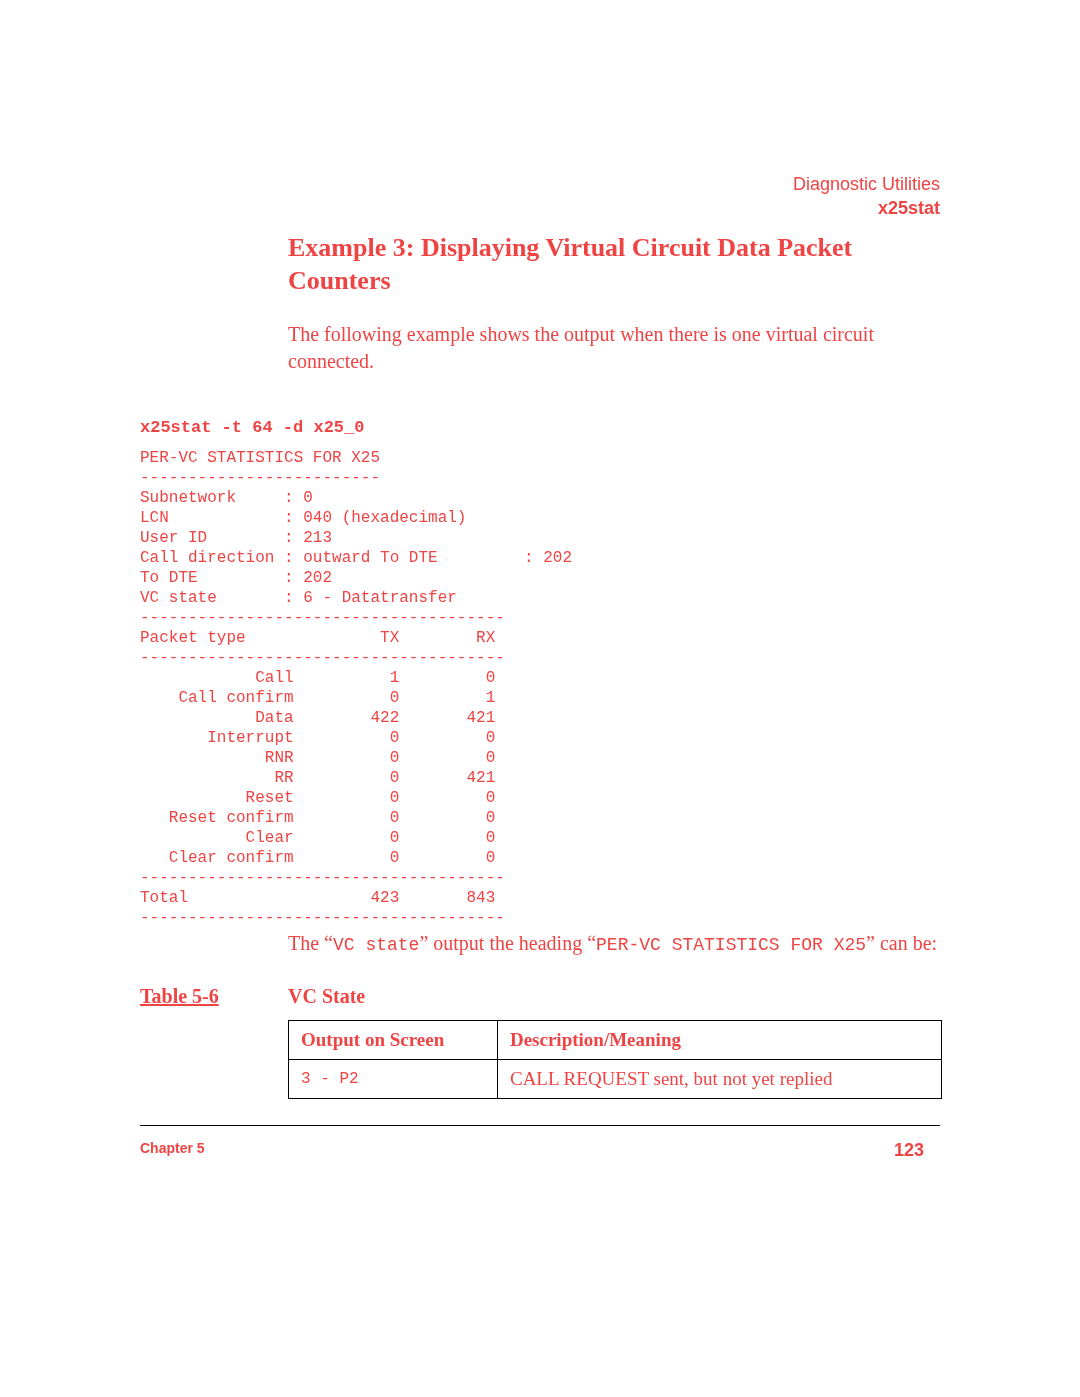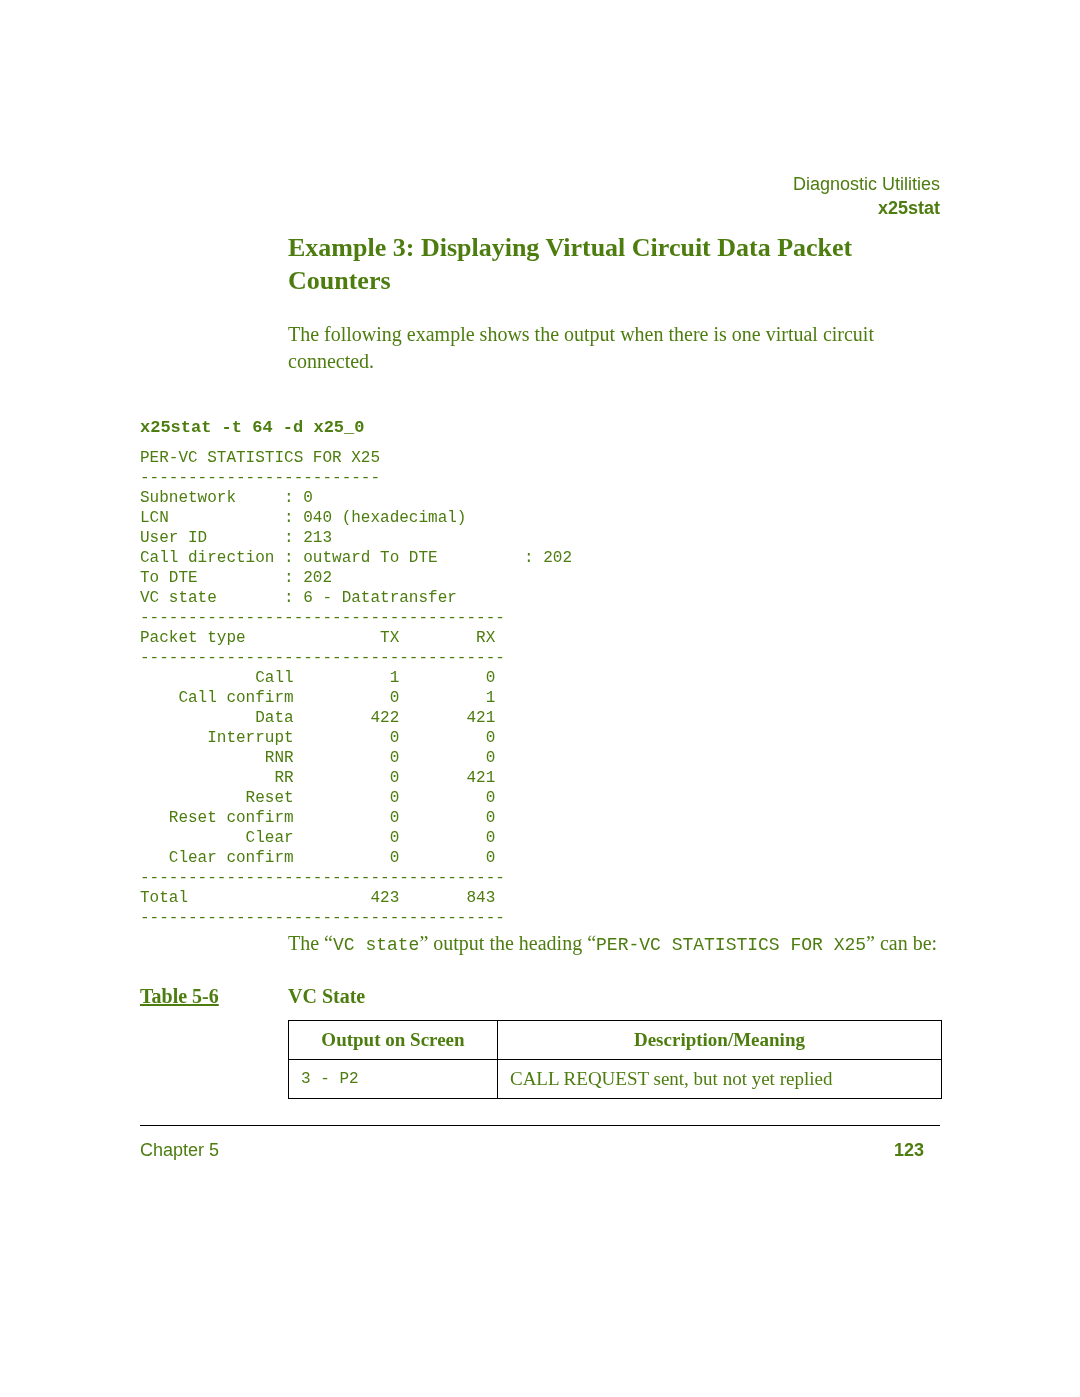--- a/index.html
+++ b/index.html
@@ -7,21 +7,21 @@
     padding: 0;
     background: #ffffff;
     width: 1080px;
   }
   .page {
     position: relative;
     width: 1080px;
     height: 1397px;
     box-sizing: border-box;
     font-family: "Times New Roman", Georgia, serif;
-    color: #4d7c0f;
+    color: #ef4444;
   }
   .running-head {
     position: absolute;
     right: 140px;
     top: 172px;
     text-align: right;
     font-family: Arial, Helvetica, sans-serif;
     font-size: 18px;
     line-height: 1.35;
   }
@@ -99,41 +99,40 @@
     width: 654px;
     font-size: 19px;
   }
   table.vc th, table.vc td {
     border: 1px solid #000;
     padding: 8px 12px;
     text-align: left;
     vertical-align: middle;
   }
   table.vc th {
-    text-align: center;
     font-weight: 700;
   }
   table.vc td.codecell {
     font-family: "Courier New", monospace;
     font-size: 16px;
   }
   .footer-rule {
     position: absolute;
     left: 140px;
     right: 140px;
     top: 1125px;
     border-top: 1.5px solid #000;
   }
   .footer-left {
     position: absolute;
     left: 140px;
     top: 1140px;
     font-family: Arial, Helvetica, sans-serif;
-    font-weight: 400;
-    font-size: 18px;
+    font-weight: 700;
+    font-size: 14px;
   }
   .footer-right {
     position: absolute;
     right: 156px;
     top: 1140px;
     font-family: Arial, Helvetica, sans-serif;
     font-weight: 700;
     font-size: 18px;
   }
 </style>

